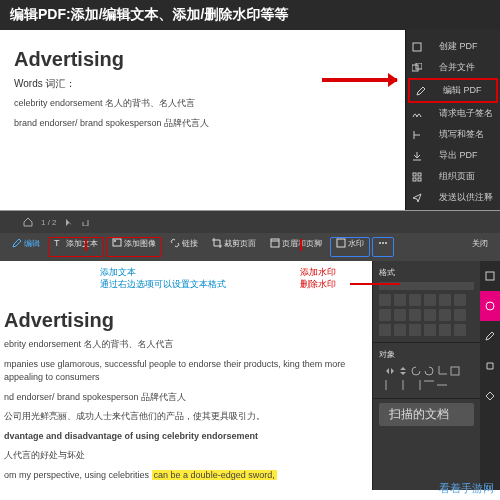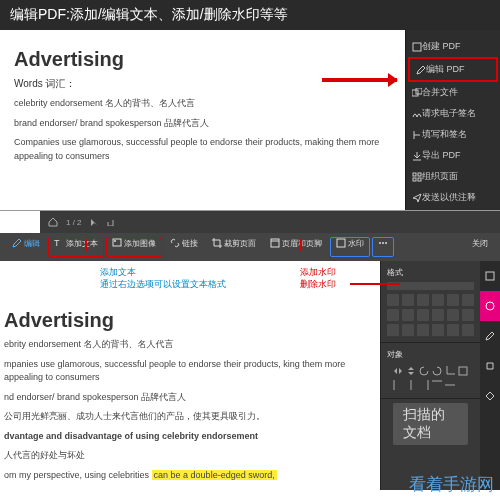--- a/index.html
+++ b/index.html
@@ -1,103 +1,102 @@
 <!DOCTYPE html>
 <html><head>
 <meta charset="utf-8">
 <style>
   * { margin: 0; padding: 0; box-sizing: border-box; }
   body { font-family: "Microsoft YaHei", Arial, sans-serif; width: 500px; height: 500px; background: #fff; overflow: hidden; position: relative; }
   
-  .title-bar { background: #2a2a2a; color: #fff; padding: 6px 10px; font-size: 14px; }
+  .title-bar { background: #2a2a2a; color: #fff; padding: 6px 10px; font-size: 14px; font-weight: bold; }
   
   
   .shot-top { position: relative; height: 180px; display: flex; background: #fff; }
   .shot-top .doc { flex: 1; padding: 18px 14px 10px 14px; font-size: 11px; color: #333; overflow: hidden; }
   .shot-top .sidebar { width: 95px; background: #2d2d2d; border-left: 1px solid #1a1a1a; display: flex; flex-direction: column; padding: 6px 0; }
-  .side-item { display: flex; align-items: center; gap: 0; padding: 4px 6px; color: #ccc; font-size: 9px; cursor: pointer; }
+  .side-item { display: flex; align-items: center; gap: 17px; padding: 4px 6px; color: #ccc; font-size: 9px; cursor: pointer; }
   .side-item.hilite { border: 2px solid #d80000; margin: 0 2px; }
   .side-icon { width: 10px; height: 10px; display: inline-block; }
   
   .h1 { font-size: 20px; font-weight: bold; margin-bottom: 6px; }
   .h2 { font-size: 10px; margin-bottom: 6px; }
   .para { font-size: 9px; line-height: 1.5; margin-bottom: 6px; color: #444; }
   
   .red-arrow-1 { position: absolute; top: 48px; left: 322px; width: 75px; height: 4px; background: #d80000; }
   .red-arrow-1::after { content: ""; position: absolute; right: -8px; top: -5px; border: 7px solid transparent; border-left: 10px solid #d80000; }
   
   
   .shot-bottom { position: relative; height: 280px; display: flex; flex-direction: column; background: #fff; border-top: 1px solid #999; }
-  .app-bar { background: #3a3a3a; height: 22px; display: flex; align-items: center; padding: 0 8px; gap: 8px; margin-left: 40px; }
+  .app-bar { background: #3a3a3a; height: 22px; display: flex; align-items: center; padding: 0 23px; gap: 8px; }
   .toolbar { background: #444; height: 28px; display: flex; align-items: center; padding: 0 6px; gap: 2px; }
   .tbtn { height: 20px; padding: 0 5px; display: flex; align-items: flex-start; gap: 2px; color: #ddd; font-size: 8px; border: 1px solid transparent; border-radius: 2px; cursor: pointer; }
   .tbtn.boxed { border: 1px solid #d80000; }
   .tbtn.boxed2 { border: 1px solid #3b82f6; }
   .tbtn svg { width: 10px; height: 10px; fill: #bbb; }
   .toolbar .right { margin-left: auto; }
   
   .bottom-main { flex: 1; display: flex; overflow: hidden; }
   .bottom-doc { flex: 1; padding: 10px 10px 10px 4px; font-size: 10px; color: #333; overflow: hidden; position: relative; }
-  .props { width: 100px; background: #383838; border-left: 1px solid #222; display: flex; flex-direction: column; font-size: 8px; color: #bbb; }
+  .props { width: 108px; background: #383838; border-left: 1px solid #222; display: flex; flex-direction: column; font-size: 8px; color: #bbb; }
   .sidetabs { width: 20px; background: #2a2a2a; display: flex; flex-direction: column; }
   .sidetab { height: 30px; display: flex; align-items: center; justify-content: center; cursor: pointer; }
   .sidetab.active { background: #e6007e; }
   .sidetab svg { width: 10px; height: 10px; fill: #ccc; }
   
   .props-section { padding: 6px; border-bottom: 1px solid #222; }
   .props-label { font-size: 8px; color: #ddd; margin-bottom: 4px; }
   .props-grid { display: grid; grid-template-columns: repeat(6, 12px); gap: 3px; }
   .pg-cell { width: 12px; height: 12px; background: #4a4a4a; border-radius: 1px; }
   
   .annot { position: absolute; font-size: 9px; color: #0088cc; line-height: 1.3; }
   .annot.red { color: #d80000; text-align: center; }
   
   .r-line { position: absolute; background: #d80000; }
   
   .highlight-yel { background: #ffeb3b; padding: 0 2px; }
   
-  .watermark-site { position: absolute; bottom: 4px; right: 6px; font-size: 17px; color: #5aa3e0; margin-left: 23px; }
-  
-  .props-btn { display: inline-block; padding: 3px 10px; background: #555; color: #ddd; font-size: 14px; border-radius: 2px; margin: 4px 12px; cursor: pointer; }
+  .watermark-site { position: absolute; bottom: 4px; right: 6px; font-size: 11px; color: #5aa3e0; margin-left: 23px; }
+  
+  .props-btn { display: inline-block; padding: 3px 10px; background: #555; color: #ddd; font-size: 12px; border-radius: 2px; margin: 4px 6px; cursor: pointer; }
   
   .obj-row { display: flex; gap: 3px; padding: 2px 6px; }
   .obj-row svg { width: 10px; height: 10px; fill: #aaa; }
 </style>
 </head>
 <body>
 
 <div class="title-bar">编辑PDF:添加/编辑文本、添加/删除水印等等</div>
 
 <div class="shot-top">
   <div class="doc">
     <div class="h1">Advertising</div>
     <div class="h2">Words  词汇：</div>
     <div class="para">celebrity endorsement  名人的背书、名人代言</div>
     <div class="para">brand endorser/ brand spokesperson  品牌代言人</div>
-    <div class="para">Companies use glamorous, successful people to endorse their products, making them more appealing to consumers</div>
   </div>
   <div class="sidebar">
     <div class="side-item">
       <svg class="side-icon" viewBox="0 0 10 10">
           <rect x="1" y="1" width="8" height="8" fill="none" stroke="#ccc"></rect>
         </svg>
       <span>创建 PDF</span>
-    </div>
-    <div class="side-item hilite">
-      <svg class="side-icon" viewBox="0 0 10 10">
-          <path d="M1 9 L2 6 L7 1 L9 3 L4 8 Z" fill="none" stroke="#ccc"></path>
-        </svg>
-      <span>编辑 PDF</span>
     </div>
     <div class="side-item">
       <svg class="side-icon" viewBox="0 0 10 10">
           <rect x="0" y="2" width="6" height="6" fill="none" stroke="#ccc"></rect>
           <rect x="4" y="0" width="6" height="6" fill="none" stroke="#ccc"></rect>
         </svg>
       <span>合并文件</span>
+    </div>
+    <div class="side-item hilite">
+      <svg class="side-icon" viewBox="0 0 10 10">
+          <path d="M1 9 L2 6 L7 1 L9 3 L4 8 Z" fill="none" stroke="#ccc"></path>
+        </svg>
+      <span>编辑 PDF</span>
     </div>
     <div class="side-item">
       <svg class="side-icon" viewBox="0 0 10 10">
           <path d="M1 8 Q3 2 5 8 Q7 2 9 8" fill="none" stroke="#ccc"></path>
         </svg>
       <span>请求电子签名</span>
     </div>
     <div class="side-item">
       <svg class="side-icon" viewBox="0 0 10 10">
           <path d="M2 1 L2 9 M2 5 L8 5" stroke="#ccc"></path>

